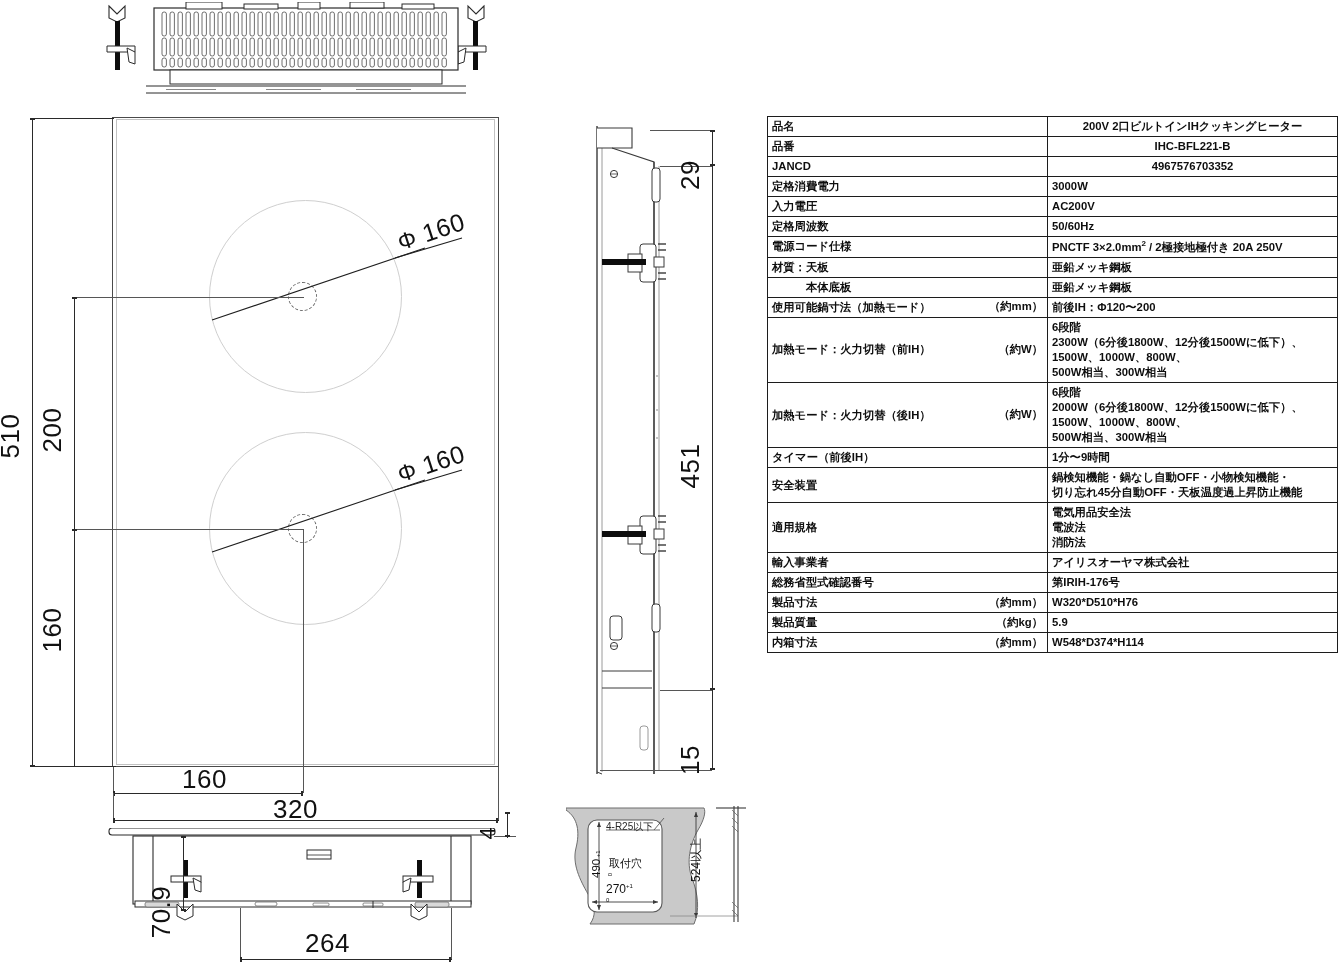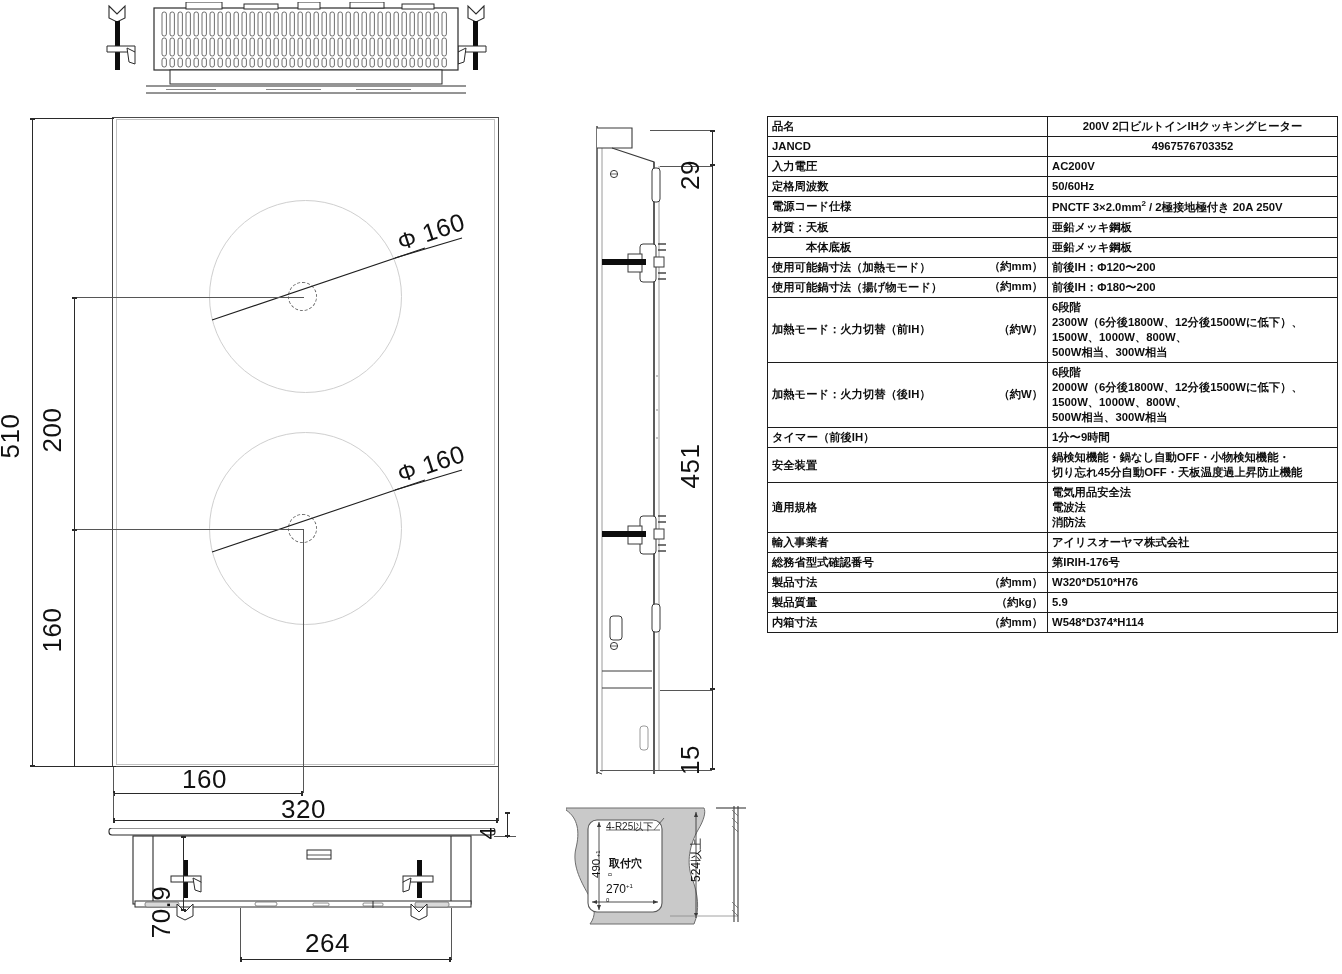--- a/index.html
+++ b/index.html
@@ -292,21 +292,21 @@
     <div class="ln hln dimln" style="left:113px;top:793px;width:190px;"></div>
     <div class="tick" style="left:113px;top:791px;width:2px;height:5px;"></div>
     <div class="tick" style="left:301px;top:791px;width:2px;height:5px;"></div>
     <div class="dimtxt" style="left:182px;top:764px;font-size:26px;">160</div>
 
     <div class="ln hln dimln" style="left:113px;top:820px;width:386px;"></div>
     <div class="ln vln thin" style="left:113px;top:793px;height:27px;"></div>
     <div class="ln vln thin" style="left:498px;top:767px;height:53px;"></div>
     <div class="tick" style="left:113px;top:818px;width:2px;height:5px;"></div>
     <div class="tick" style="left:496px;top:818px;width:2px;height:5px;"></div>
-    <div class="dimtxt" style="left:273px;top:794px;font-size:26px;margin-left:8px;">320</div>
+    <div class="dimtxt" style="left:273px;top:794px;font-size:26px;">320</div>
   </div>
 
   <div>
     <svg style="position:absolute;left:588px;top:126px;" width="120" height="650">
 
       <line x1="9" y1="0" x2="9" y2="648" stroke="#3a3a3a" stroke-width="1.4"></line>
       <line x1="14" y1="2" x2="14" y2="646" stroke="#9a9a9a" stroke-width="1"></line>
 
       <path d="M9 2 L44 2 L44 22 L9 22" fill="#fff" stroke="#3a3a3a" stroke-width="1.1"></path>
       <path d="M24 22 L66 36 L66 648" fill="none" stroke="#3a3a3a" stroke-width="1.1"></path>
@@ -459,43 +459,51 @@
       <g stroke="#5a5a5a" stroke-width="0.7">
         <line x1="166" y1="4" x2="172" y2="10"></line>
           <line x1="166" y1="12" x2="172" y2="18"></line>
         <line x1="166" y1="20" x2="172" y2="26"></line>
           <line x1="166" y1="96" x2="172" y2="102"></line>
         <line x1="166" y1="104" x2="172" y2="110"></line>
       </g>
     </svg>
 
     <div class="figtxt" style="left:40px;top:14px;font-size:10px;color:#2a2a2a;">4-R25以下</div>
-    <div class="figtxt" style="left:43px;top:50px;font-size:11px;font-weight:bold;text-align:center;">取付穴</div>
+    <div class="figtxt" style="left:43px;top:50px;font-size:11px;font-weight:normal;text-align:center;">取付穴</div>
     <div class="figtxt" style="left:24px;top:72px;font-size:11.5px;transform:rotate(-90deg);transform-origin:0 0;">
       <span>490</span><span style="font-size:6px;">&nbsp;+1<br>&nbsp;0</span>
     </div>
     <div class="figtxt" style="left:40px;top:76px;font-size:12px;">
       <span>270</span><span style="font-size:6px;vertical-align:super;">+1<br>0</span>
     </div>
     <div class="figtxt" style="left:122px;top:76px;font-size:12px;transform:rotate(-90deg);transform-origin:0 0;">524以上</div>
   </div>
 
   <div id="caption">取付開口寸法</div>
 
   <table id="spec-table">
     <tbody>
         <tr>
           <td class="lbl"><span>品名</span></td>
           <td class="val ctr">200V 2口ビルトインIHクッキングヒーター</td>
         </tr>
         <tr>
+          <td class="lbl"><span>品番</span></td>
+          <td class="val ctr">IHC-BFL221-B</td>
+        </tr>
+        <tr>
           <td class="lbl"><span>JANCD</span></td>
           <td class="val ctr">4967576703352</td>
         </tr>
         <tr>
+          <td class="lbl"><span>定格消費電力</span></td>
+          <td class="val">3000W</td>
+        </tr>
+        <tr>
           <td class="lbl"><span>入力電圧</span></td>
           <td class="val">AC200V</td>
         </tr>
         <tr>
           <td class="lbl"><span>定格周波数</span></td>
           <td class="val">50/60Hz</td>
         </tr>
         <tr>
           <td class="lbl"><span>電源コード仕様</span></td>
           <td class="val">PNCTF 3×2.0mm<sup>2</sup> / 2極接地極付き 20A 250V</td>
@@ -506,24 +514,20 @@
         </tr>
         <tr>
           <td class="lbl"><span class="indent">本体底板</span></td>
           <td class="val">亜鉛メッキ鋼板</td>
         </tr>
         <tr>
           <td class="lbl"><span>使用可能鍋寸法（加熱モード）</span><span class="unit">（約mm）</span></td>
           <td class="val">前後IH：Φ120〜200</td>
         </tr>
         <tr>
-          <td class="lbl"><span>使用可能鍋寸法（揚げ物モード）</span><span class="unit">（約mm）</span></td>
-          <td class="val">前後IH：Φ180〜200</td>
-        </tr>
-        <tr>
           <td class="lbl"><span>加熱モード：火力切替（前IH）</span><span class="unit">（約W）</span></td>
           <td class="val ml">6段階<br>2300W（6分後1800W、12分後1500Wに低下）、<br>1500W、1000W、800W、<br>500W相当、300W相当</td>
         </tr>
         <tr>
           <td class="lbl"><span>加熱モード：火力切替（後IH）</span><span class="unit">（約W）</span></td>
           <td class="val ml">6段階<br>2000W（6分後1800W、12分後1500Wに低下）、<br>1500W、1000W、800W、<br>500W相当、300W相当</td>
         </tr>
         <tr>
           <td class="lbl"><span>タイマー（前後IH）</span></td>
           <td class="val">1分〜9時間</td>

